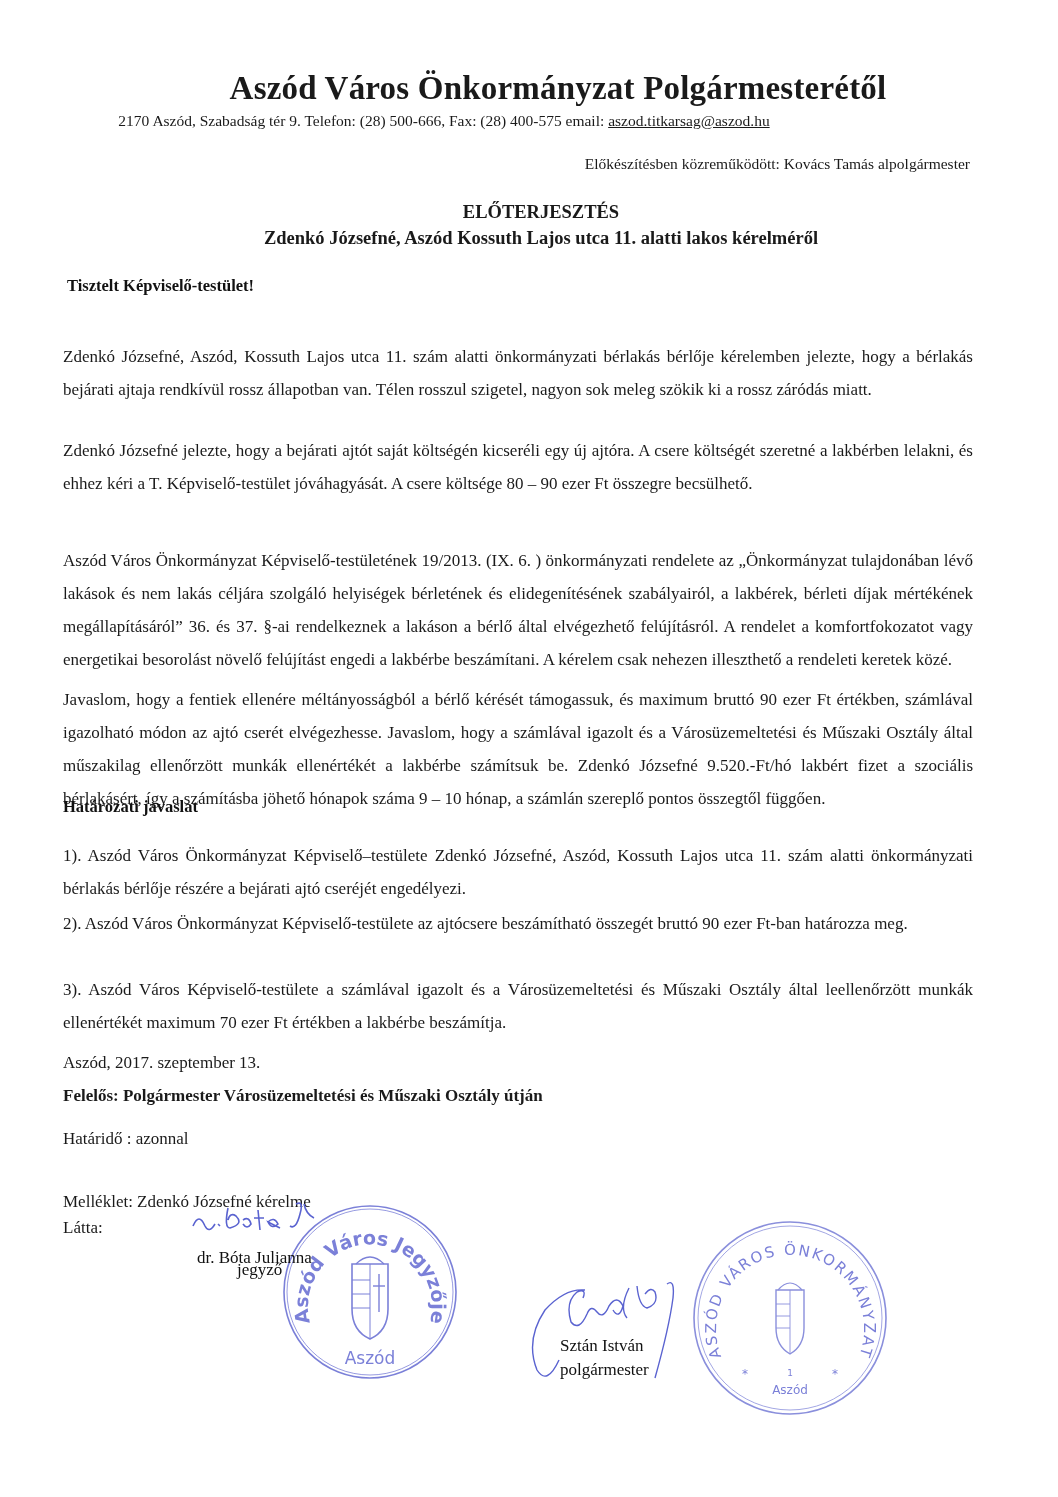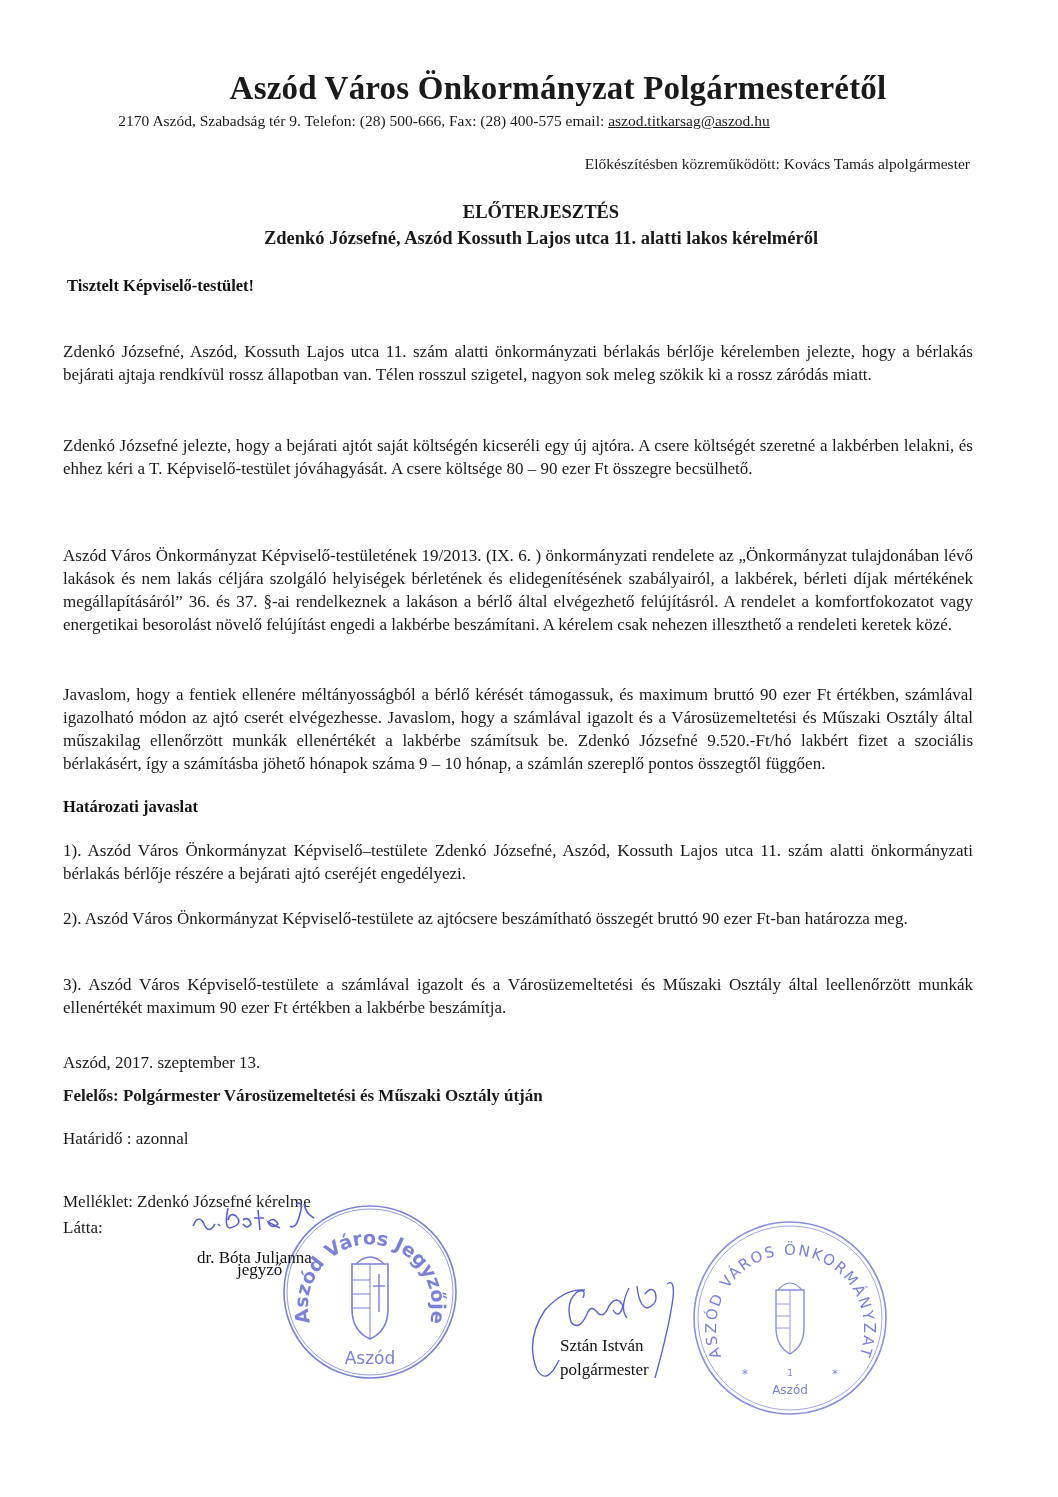--- a/index.html
+++ b/index.html
@@ -22,21 +22,21 @@
       position: absolute; right: 88px; top: 155px; font-size: 15.5px; color: #1a1a1a;
     }
     .heading {
       position: absolute; left: 0; width: 1058px; text-align: center; font-weight: bold;
       font-size: 18.5px; color: #1a1a1a; padding-left: 12px;
     }
     .h1 { top: 202px; }
     .h2 { top: 228px; }
     .salutation { position: absolute; left: 67px; top: 276px; font-weight: bold; font-size: 16.5px; }
     .para {
-      position: absolute; left: 63px; width: 910px; font-size: 17px; line-height: 23px;
+      position: absolute; left: 63px; width: 910px; font-size: 17px; line-height: 33px;
       text-align: justify; color: #1a1a1a;
     }
     .p1 { top: 340px; }
     .p2 { top: 434px; }
     .p3 { top: 544px; }
     .p4 { top: 683px; }
     .section { position: absolute; left: 63px; top: 797px; font-weight: bold; font-size: 16.5px; }
     .r1 { top: 839px; }
     .r2 { top: 907px; }
     .r3 { top: 973px; }
@@ -75,21 +75,21 @@
   <div class="salutation">Tisztelt Képviselő-testület!</div>
 
   <div class="para p1">Zdenkó Józsefné, Aszód, Kossuth Lajos utca 11. szám alatti önkormányzati bérlakás bérlője kérelemben jelezte, hogy a bérlakás bejárati ajtaja rendkívül rossz állapotban van. Télen rosszul szigetel, nagyon sok meleg szökik ki a rossz záródás miatt.</div>
   <div class="para p2">Zdenkó Józsefné jelezte, hogy a bejárati ajtót saját költségén kicseréli egy új ajtóra. A csere költségét szeretné a lakbérben lelakni, és ehhez kéri a T. Képviselő-testület jóváhagyását. A csere költsége 80 – 90 ezer Ft összegre becsülhető.</div>
   <div class="para p3">Aszód Város Önkormányzat Képviselő-testületének 19/2013. (IX. 6. ) önkormányzati rendelete az „Önkormányzat tulajdonában lévő lakások és nem lakás céljára szolgáló helyiségek bérletének és elidegenítésének szabályairól, a lakbérek, bérleti díjak mértékének megállapításáról” 36. és 37. §-ai rendelkeznek a lakáson a bérlő által elvégezhető felújításról. A rendelet a komfortfokozatot vagy energetikai besorolást növelő felújítást engedi a lakbérbe beszámítani. A kérelem csak nehezen illeszthető a rendeleti keretek közé.</div>
   <div class="para p4">Javaslom, hogy a fentiek ellenére méltányosságból a bérlő kérését támogassuk, és maximum bruttó 90 ezer Ft értékben, számlával igazolható módon az ajtó cserét elvégezhesse. Javaslom, hogy a számlával igazolt és a Városüzemeltetési és Műszaki Osztály által műszakilag ellenőrzött munkák ellenértékét a lakbérbe számítsuk be. Zdenkó Józsefné 9.520.-Ft/hó lakbért fizet a szociális bérlakásért, így a számításba jöhető hónapok száma 9 – 10 hónap, a számlán szereplő pontos összegtől függően.</div>
 
   <div class="section">Határozati javaslat</div>
   <div class="para r1">1). Aszód Város Önkormányzat Képviselő–testülete Zdenkó Józsefné, Aszód, Kossuth Lajos utca 11. szám alatti önkormányzati bérlakás bérlője részére a bejárati ajtó cseréjét engedélyezi.</div>
   <div class="para r2">2). Aszód Város Önkormányzat Képviselő-testülete az ajtócsere beszámítható összegét bruttó 90 ezer Ft-ban határozza meg.</div>
-  <div class="para r3">3). Aszód Város Képviselő-testülete a számlával igazolt és a Városüzemeltetési és Műszaki Osztály által leellenőrzött munkák ellenértékét maximum 90 ezer Ft értékben a lakbérbe beszámítja.</div>
+  <div class="para r3">3). Aszód Város Képviselő-testülete a számlával igazolt és a Városüzemeltetési és Műszaki Osztály által leellenőrzött munkák ellenértékét maximum 70 ezer Ft értékben a lakbérbe beszámítja.</div>
 
   <div class="line date">Aszód, 2017. szeptember 13.</div>
   <div class="line resp">Felelős: Polgármester Városüzemeltetési és Műszaki Osztály útján</div>
   <div class="line deadline">Határidő : azonnal</div>
   <div class="line attach">Melléklet: Zdenkó Józsefné kérelme</div>
   <div class="line seen">Látta:</div>
 
   <svg class="stamp stamp1" viewBox="0 0 180 180">
     <defs>
       <path id="arc1" d="M 30 120 A 62 62 0 1 1 150 120"></path>

